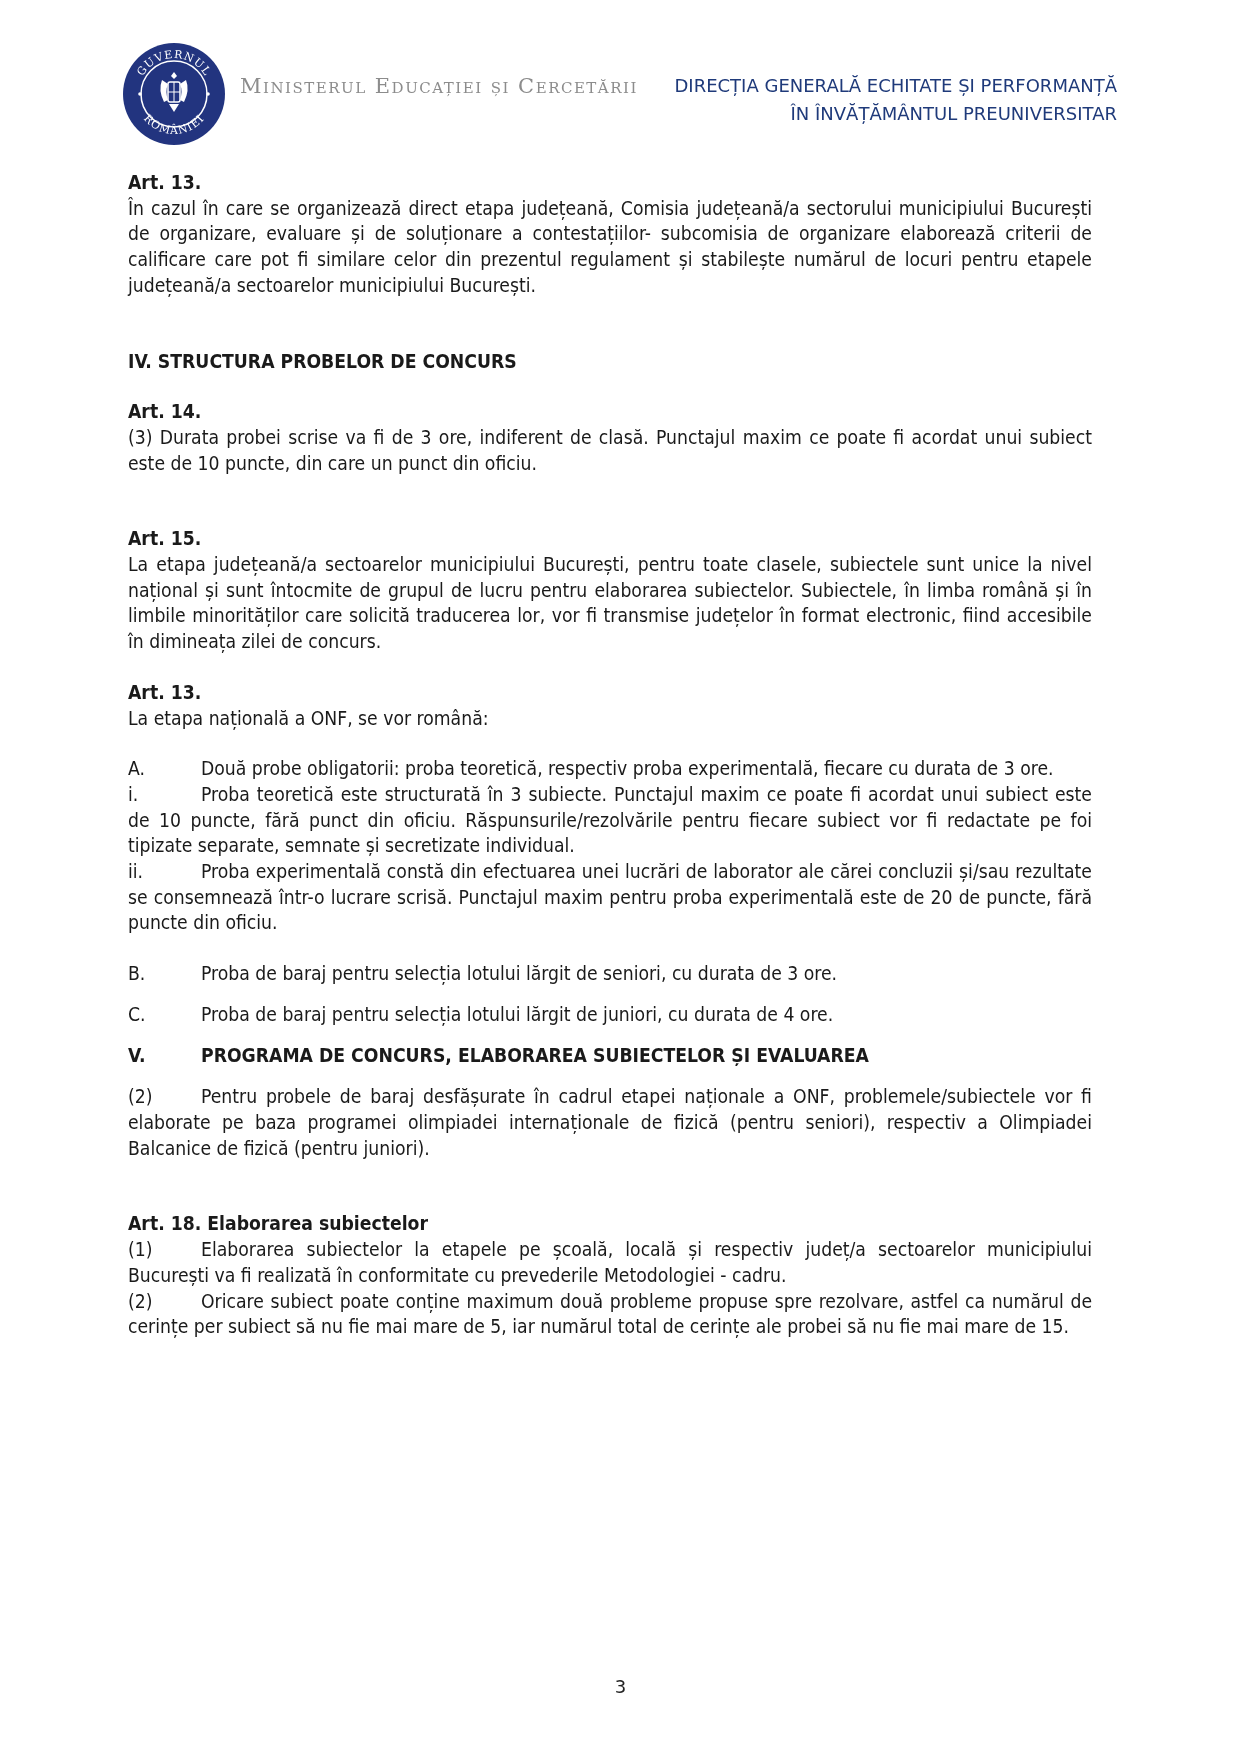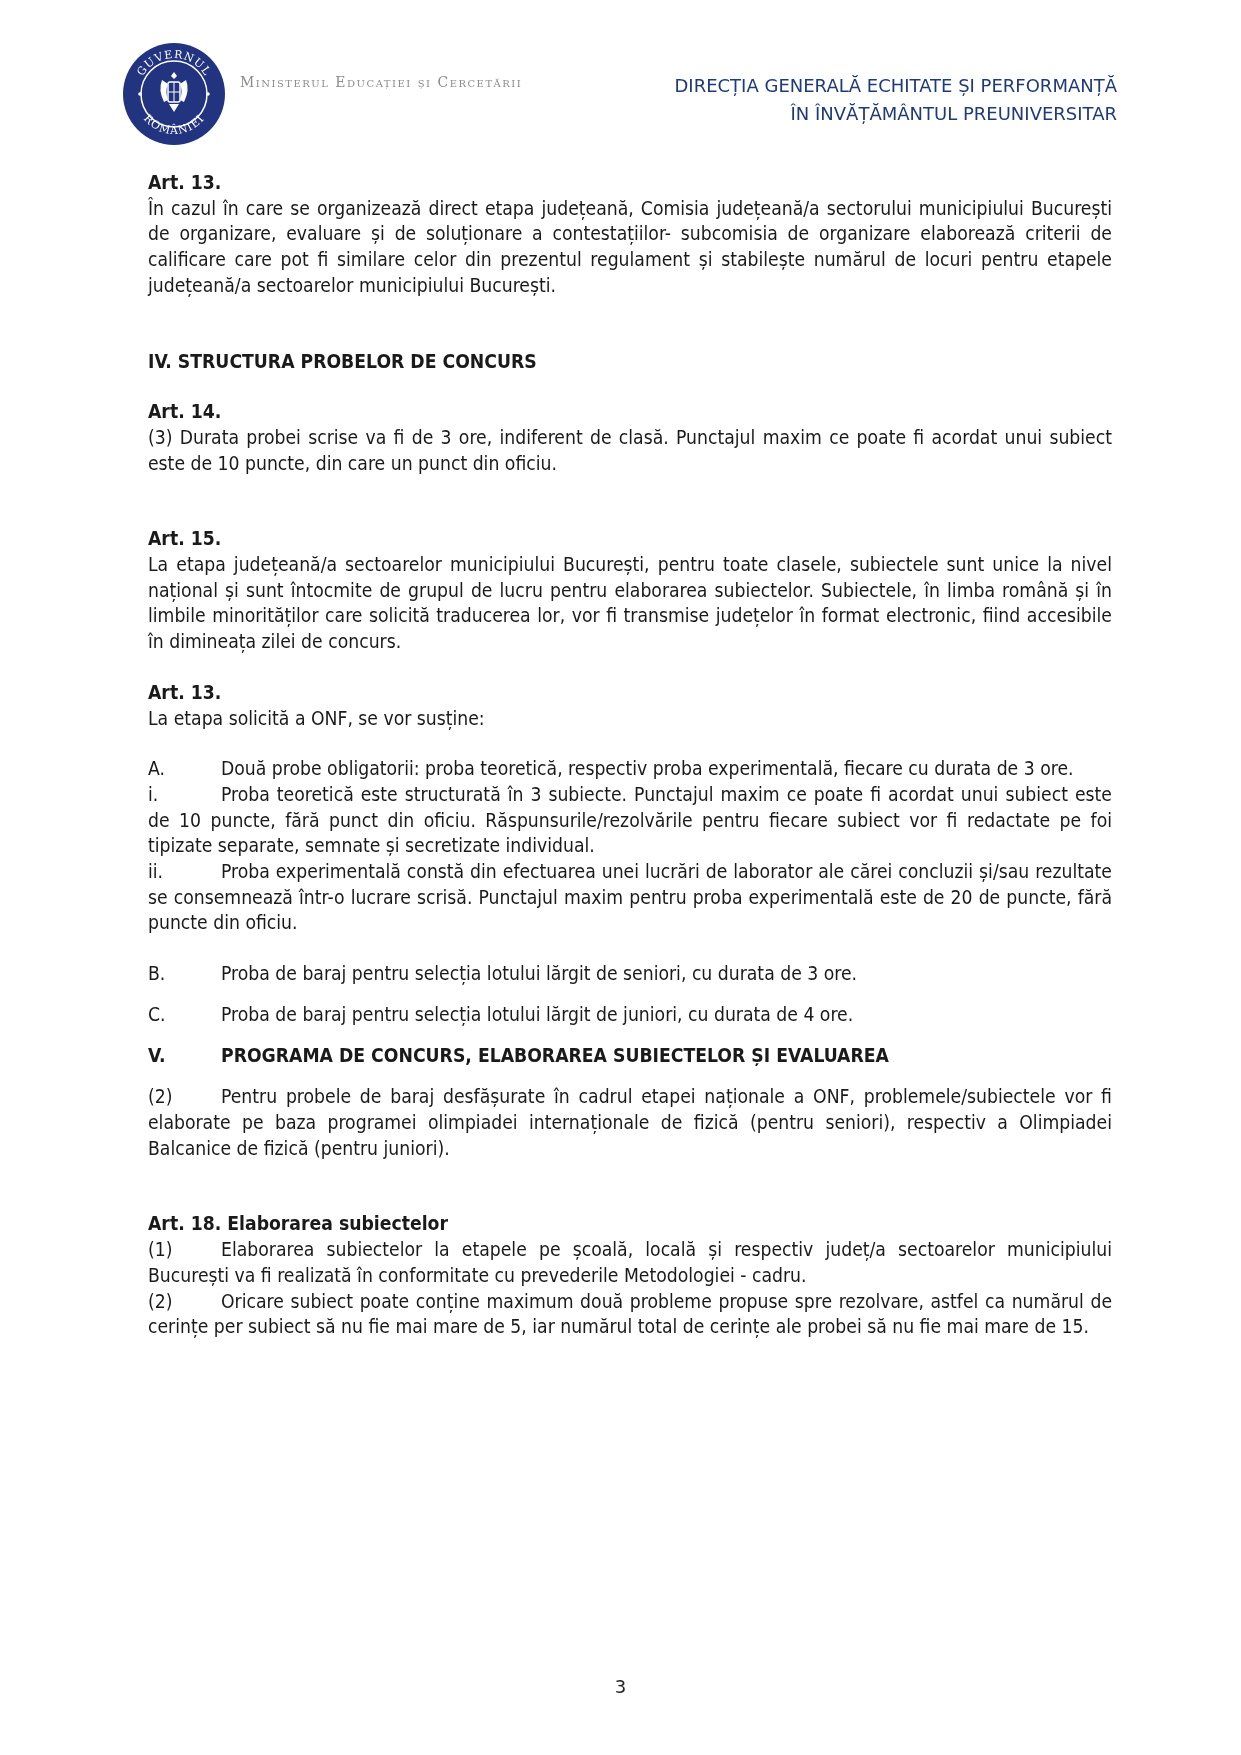--- a/index.html
+++ b/index.html
@@ -1,24 +1,24 @@
 <!DOCTYPE html>
 <html><head>
 <meta charset="utf-8">
 <style>
   html, body { margin: 0; padding: 0; background: #ffffff; }
   body { width: 1241px; height: 1755px; position: relative; overflow: hidden;
          font-family: "DejaVu Sans", sans-serif; color: #1a1a1a; }
   .header { position: absolute; left: 0; top: 0; width: 1241px; height: 150px; }
   .logo { position: absolute; left: 122px; top: 42px; width: 104px; height: 104px; }
   .ministry { position: absolute; left: 240px; top: 74px; font-family: "DejaVu Serif", serif;
-              font-size: 14px; letter-spacing: 1.5px; color: #8c8c8c; font-variant: small-caps; white-space: nowrap; }
+              font-size: 21px; letter-spacing: 1.5px; color: #8c8c8c; font-variant: small-caps; white-space: nowrap; }
   .direction { position: absolute; right: 124px; top: 72px; text-align: right; color: #1f3a7a;
                font-family: "DejaVu Sans", sans-serif; font-size: 18px; line-height: 28px; white-space: nowrap; }
-  .content { position: absolute; left: 148px; top: 170px; width: 964px;
+  .content { position: absolute; left: 128px; top: 170px; width: 964px;
              font-family: "DejaVu Sans Condensed", "DejaVu Sans", sans-serif; font-stretch: condensed;
              font-size: 19.2px; line-height: 25.7px; }
   .content p { margin: 0; text-align: justify; }
   .b { font-weight: bold; }
   .gap1 { height: 25px; }
   .gap3 { height: 50px; }
   .tab { display: inline-block; width: 73px; }
   .pagenum { position: absolute; left: 0; width: 1241px; top: 1676px; text-align: center;
              font-size: 18px; color: #222; }
 </style>
@@ -77,21 +77,21 @@
 
   <section>
     <p class="b">Art. 15.</p>
     <p>La etapa județeană/a sectoarelor municipiului București, pentru toate clasele, subiectele sunt unice la nivel național și sunt întocmite de grupul de lucru pentru elaborarea subiectelor. Subiectele, în limba română și în limbile minorităților care solicită traducerea lor, vor fi transmise județelor în format electronic, fiind accesibile în dimineața zilei de concurs.</p>
   </section>
 
   <div class="gap1"></div>
 
   <section>
     <p class="b">Art. 13.</p>
-    <p>La etapa solicită a ONF, se vor susține:</p>
+    <p>La etapa națională a ONF, se vor română:</p>
     <div class="gap1"></div>
     <p><span class="tab">A.</span><span>Două probe obligatorii: proba teoretică, respectiv proba experimentală, fiecare cu durata de 3 ore.</span></p>
     <p><span class="tab">i.</span><span>Proba teoretică este structurată în 3 subiecte. Punctajul maxim ce poate fi acordat unui subiect este de 10 puncte, fără punct din oficiu. Răspunsurile/rezolvările pentru fiecare subiect vor fi redactate pe foi tipizate separate, semnate și secretizate individual.</span></p>
     <p><span class="tab">ii.</span><span>Proba experimentală constă din efectuarea unei lucrări de laborator ale cărei concluzii și/sau rezultate se consemnează într-o lucrare scrisă. Punctajul maxim pentru proba experimentală este de 20 de puncte, fără puncte din oficiu.</span></p>
     <div class="gap1"></div>
     <p><span class="tab">B.</span><span>Proba de baraj pentru selecția lotului lărgit de seniori, cu durata de 3 ore.</span></p>
     <div style="height:15px"></div>
     <p><span class="tab">C.</span><span>Proba de baraj pentru selecția lotului lărgit de juniori, cu durata de 4 ore.</span></p>
   </section>
 

